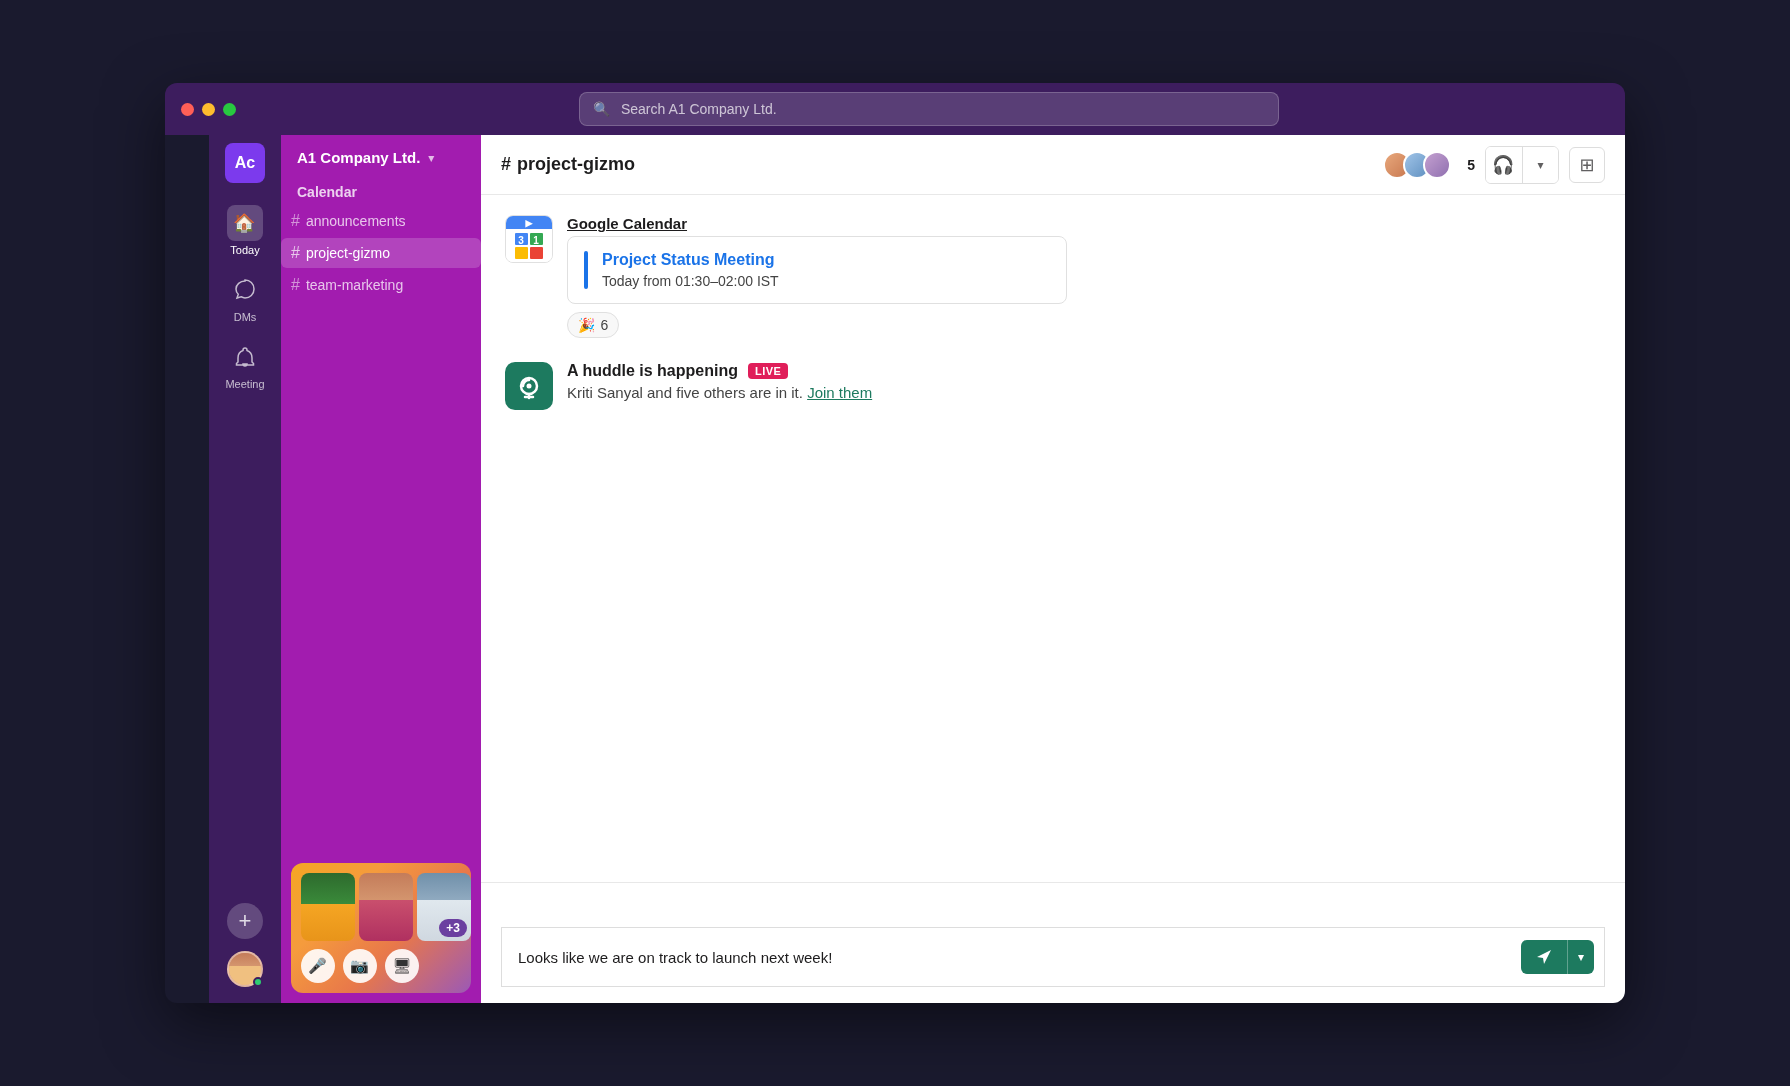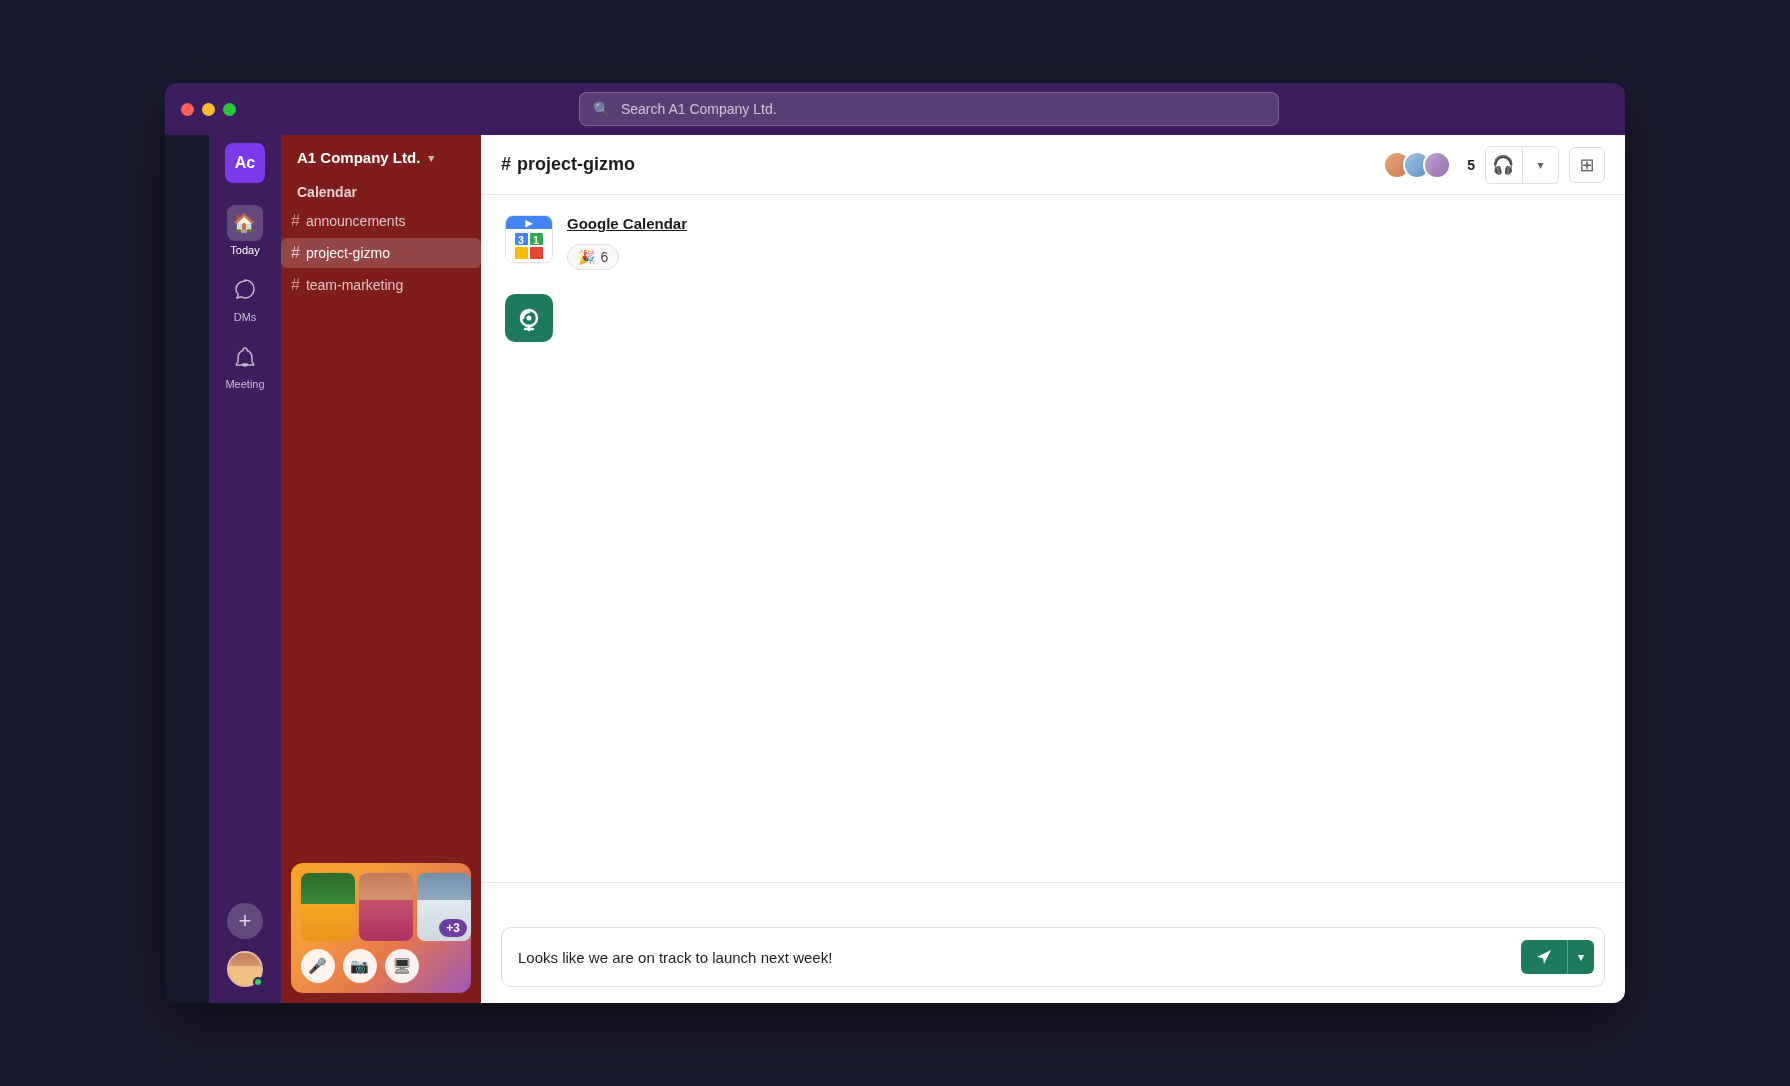--- a/index.html
+++ b/index.html
@@ -369,21 +369,21 @@
     
     .message-input-area {
       padding: 12px 20px 16px;
       border-top: 1px solid #e8e8e8;
       flex-shrink: 0;
     }
     .input-wrapper {
       display: flex;
       align-items: center;
       border: 1px solid #ddd;
-      border-radius: 10px;
+      border-radius: 0;
       padding: 12px 10px 12px 16px;
       gap: 10px;
       background: white;
       margin-top: 32px;
     }
     .message-text-input {
       flex: 1;
       border: none;
       outline: none;
       font-size: 15px;
@@ -421,21 +421,21 @@
       width: 72px;
       background: #3d1d5e;
       display: flex;
       flex-direction: column;
       align-items: center;
       padding: 8px 0;
       flex-shrink: 0;
     }
     .sidebar-channels {
       width: 200px;
-      background: #7f1d1d;
+      background: #a21caf;
       display: flex;
       flex-direction: column;
       padding: 0;
       flex-shrink: 0;
       overflow: hidden;
     }
 
     .workspace-header-channels {
       padding: 14px 16px 10px;
       display: flex;
@@ -609,40 +609,58 @@
                 <rect x="16" y="15" width="13" height="12" rx="1" fill="#ea4335"></rect>
                 <text x="7" y="12" font-size="10" font-weight="700" fill="white" text-anchor="middle">3</text>
                 <text x="22" y="12" font-size="10" font-weight="700" fill="white" text-anchor="middle">1</text>
               </svg>
             </div>
           </div>
 
           <div class="message-content">
             <div class="message-sender">Google Calendar</div>
             
+            <div class="calendar-card">
+              <div class="calendar-card-border"></div>
+              <div class="calendar-card-body">
+                <div class="meeting-title">Project Status Meeting</div>
+                <div class="meeting-time">Today from 01:30–02:00 IST</div>
+              </div>
+            </div>
             
             <div class="reaction-bubble">
               <span>🎉</span>
               <span>6</span>
             </div>
           </div>
         </div>
 
         <div class="huddle-message">
 
           <div class="huddle-icon-box">
             <svg width="28" height="28" viewBox="0 0 28 28" fill="none">
               <circle cx="14" cy="14" r="8" stroke="white" stroke-width="2.5" fill="none"></circle>
               <path d="M8 14 C8 10.7 10.7 8 14 8" stroke="white" stroke-width="2.5" stroke-linecap="round" fill="none"></path>
               <circle cx="14" cy="14" r="2.5" fill="white"></circle>
               <line x1="14" y1="22" x2="14" y2="26" stroke="white" stroke-width="2.5" stroke-linecap="round"></line>
               <line x1="10" y1="25" x2="18" y2="25" stroke="white" stroke-width="2.5" stroke-linecap="round"></line>
             </svg>
           </div>
 
+          <div class="huddle-text-area">
+            <div class="huddle-title-row">
+              <span class="huddle-title">A huddle is happening</span>
+              <span class="live-badge">LIVE</span>
+            </div>
+            <div class="huddle-desc">
+              <span>Kriti Sanyal and five others are in it.</span>
+              <span> </span>
+              <span class="join-link">Join them</span>
+            </div>
+          </div>
         </div>
 
       </div>
 
       <div class="message-input-area">
         <div class="input-wrapper">
           <input type="text" class="message-text-input" value="Looks like we are on track to launch next week!" style="">
           <div class="send-btn-group">
             <button class="send-btn">
               <svg width="18" height="18" viewBox="0 0 18 18" fill="none">

